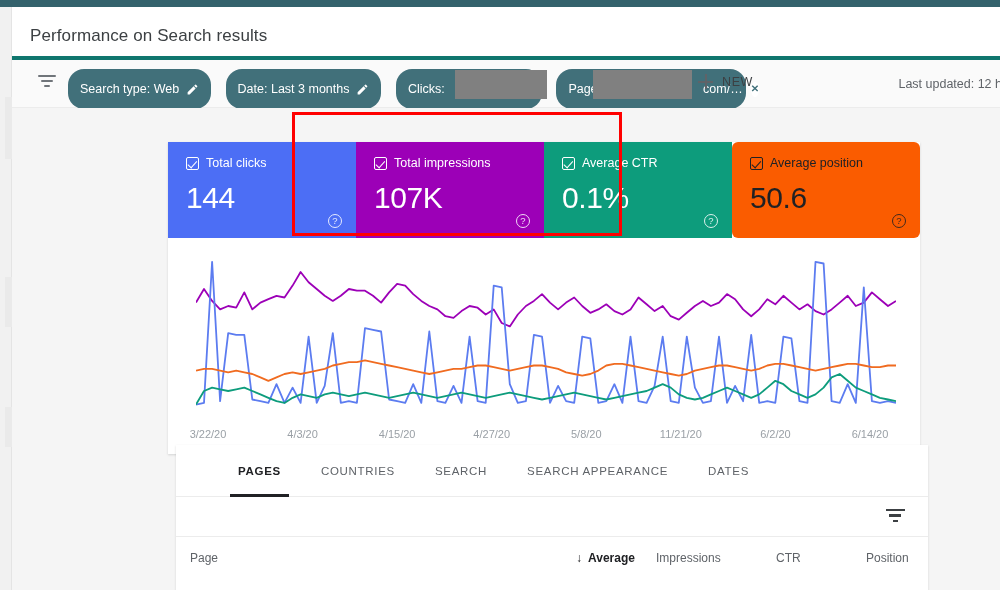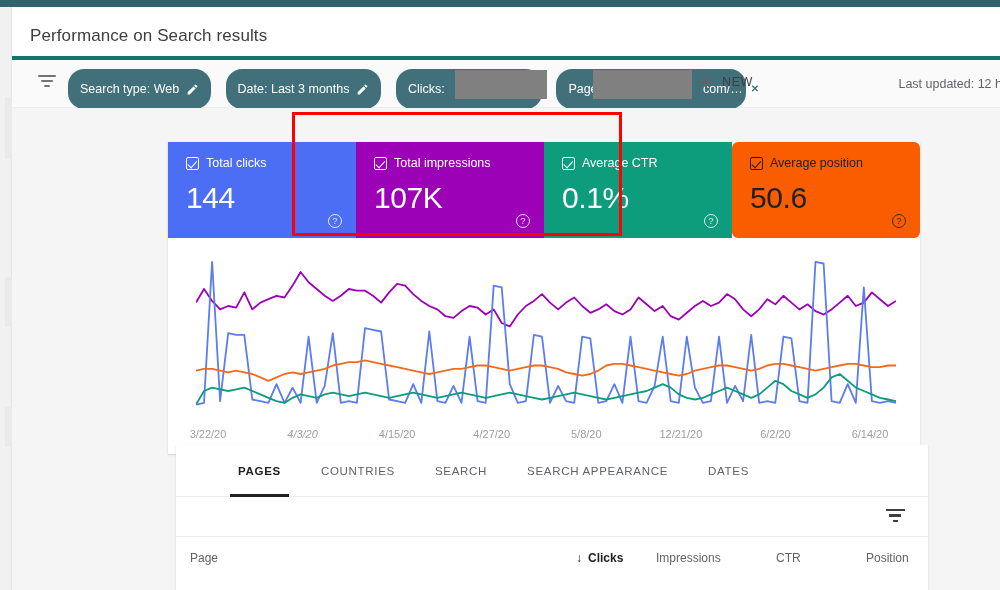--- a/index.html
+++ b/index.html
@@ -284,25 +284,25 @@
 
       <div class="chart-area">
         <svg class="chart-svg" id="chart-svg" width="700" height="152" viewBox="0 0 700 152">
             <polyline points="0.0,46.6 8.0,33.0 16.1,44.9 24.1,53.4 32.2,50.0 40.2,51.7 48.3,36.4 56.3,53.4 64.4,46.6 72.4,43.2 80.5,39.8 88.5,41.5 96.6,29.6 104.6,16.0 112.6,26.2 120.7,33.0 128.7,39.8 136.8,44.9 144.8,39.8 152.9,33.0 160.9,34.7 169.0,34.7 177.0,39.8 185.1,46.6 193.1,36.4 201.1,27.9 209.2,29.6 217.2,38.1 225.3,44.9 233.3,50.0 241.4,53.4 249.4,60.2 257.5,61.9 265.5,55.1 273.6,50.0 281.6,51.7 289.7,58.5 297.7,53.4 305.7,67.0 313.8,70.4 321.8,58.5 329.9,50.0 337.9,44.9 346.0,38.1 354.0,46.6 362.1,53.4 370.1,46.6 378.2,41.5 386.2,50.0 394.3,56.8 402.3,53.4 410.3,48.3 418.4,55.1 426.4,58.5 434.5,53.4 442.5,41.5 450.6,48.3 458.6,55.1 466.7,50.0 474.7,60.2 482.8,63.6 490.8,56.8 498.9,50.0 506.9,44.9 514.9,50.0 523.0,46.6 531.0,38.1 539.1,43.2 547.1,53.4 555.2,60.2 563.2,53.4 571.3,43.2 579.3,48.3 587.4,39.8 595.4,46.6 603.4,53.4 611.5,48.3 619.5,55.1 627.6,58.5 635.6,53.4 643.7,46.6 651.7,39.8 659.8,50.0 667.8,46.6 675.9,36.4 683.9,43.2 692.0,50.0 700.0,44.9" fill="none" stroke="#9c00b7" stroke-width="1.8" stroke-linejoin="round"></polyline>
             <polyline points="0.0,148.6 8.0,146.9 16.1,5.8 24.1,145.2 32.2,77.2 40.2,78.9 48.3,78.9 56.3,143.5 64.4,145.2 72.4,146.9 80.5,128.2 88.5,146.9 96.6,131.6 104.6,146.9 112.6,80.6 120.7,146.9 128.7,129.9 136.8,77.2 144.8,146.9 152.9,145.2 160.9,146.9 169.0,72.1 177.0,73.8 185.1,75.5 193.1,143.5 201.1,145.2 209.2,146.9 217.2,128.2 225.3,146.9 233.3,75.5 241.4,145.2 249.4,146.9 257.5,129.9 265.5,146.9 273.6,80.6 281.6,145.2 289.7,146.9 297.7,29.6 305.7,31.3 313.8,128.2 321.8,146.9 329.9,145.2 337.9,78.9 346.0,80.6 354.0,146.9 362.1,129.9 370.1,145.2 378.2,146.9 386.2,80.6 394.3,82.3 402.3,146.9 410.3,145.2 418.4,128.2 426.4,146.9 434.5,80.6 442.5,145.2 450.6,146.9 458.6,129.9 466.7,80.6 474.7,145.2 482.8,146.9 490.8,80.6 498.9,131.6 506.9,146.9 514.9,145.2 523.0,80.6 531.0,146.9 539.1,129.9 547.1,145.2 555.2,78.9 563.2,146.9 571.3,145.2 579.3,146.9 587.4,80.6 595.4,82.3 603.4,145.2 611.5,146.9 619.5,5.8 627.6,7.5 635.6,145.2 643.7,146.9 651.7,128.2 659.8,146.9 667.8,31.3 675.9,145.2 683.9,146.9 692.0,145.2 700.0,146.9" fill="none" stroke="#5c7cf0" stroke-width="1.8" stroke-linejoin="round"></polyline>
             <polyline points="0.0,114.6 8.0,112.9 16.1,112.9 24.1,114.6 32.2,116.3 40.2,114.6 48.3,116.3 56.3,118.0 64.4,121.4 72.4,124.8 80.5,121.4 88.5,118.0 96.6,116.3 104.6,118.0 112.6,116.3 120.7,114.6 128.7,112.9 136.8,109.5 144.8,107.8 152.9,106.1 160.9,106.1 169.0,104.4 177.0,106.1 185.1,107.8 193.1,109.5 201.1,111.2 209.2,112.9 217.2,114.6 225.3,116.3 233.3,118.0 241.4,116.3 249.4,114.6 257.5,112.9 265.5,112.9 273.6,111.2 281.6,109.5 289.7,109.5 297.7,111.2 305.7,112.9 313.8,114.6 321.8,112.9 329.9,111.2 337.9,109.5 346.0,109.5 354.0,111.2 362.1,112.9 370.1,116.3 378.2,118.0 386.2,119.7 394.3,118.0 402.3,114.6 410.3,109.5 418.4,107.8 426.4,107.8 434.5,109.5 442.5,111.2 450.6,112.9 458.6,114.6 466.7,116.3 474.7,118.0 482.8,119.7 490.8,118.0 498.9,114.6 506.9,112.9 514.9,111.2 523.0,109.5 531.0,109.5 539.1,111.2 547.1,112.9 555.2,114.6 563.2,112.9 571.3,109.5 579.3,107.8 587.4,107.8 595.4,109.5 603.4,111.2 611.5,112.9 619.5,114.6 627.6,112.9 635.6,111.2 643.7,109.5 651.7,107.8 659.8,107.8 667.8,109.5 675.9,111.2 683.9,111.2 692.0,109.5 700.0,109.5" fill="none" stroke="#f06b20" stroke-width="1.8" stroke-linejoin="round"></polyline>
             <polyline points="0.0,148.6 8.0,135.0 16.1,131.6 24.1,133.3 32.2,135.0 40.2,133.3 48.3,131.6 56.3,135.0 64.4,138.4 72.4,141.8 80.5,145.2 88.5,146.9 96.6,141.8 104.6,138.4 112.6,140.1 120.7,141.8 128.7,138.4 136.8,136.7 144.8,138.4 152.9,140.1 160.9,138.4 169.0,136.7 177.0,138.4 185.1,140.1 193.1,141.8 201.1,140.1 209.2,138.4 217.2,136.7 225.3,138.4 233.3,140.1 241.4,141.8 249.4,140.1 257.5,138.4 265.5,136.7 273.6,138.4 281.6,140.1 289.7,141.8 297.7,140.1 305.7,138.4 313.8,136.7 321.8,138.4 329.9,140.1 337.9,141.8 346.0,143.5 354.0,141.8 362.1,140.1 370.1,138.4 378.2,136.7 386.2,138.4 394.3,140.1 402.3,141.8 410.3,143.5 418.4,141.8 426.4,140.1 434.5,138.4 442.5,136.7 450.6,135.0 458.6,131.6 466.7,128.2 474.7,131.6 482.8,138.4 490.8,141.8 498.9,143.5 506.9,141.8 514.9,138.4 523.0,135.0 531.0,131.6 539.1,135.0 547.1,138.4 555.2,141.8 563.2,138.4 571.3,131.6 579.3,124.8 587.4,128.2 595.4,135.0 603.4,138.4 611.5,141.8 619.5,138.4 627.6,131.6 635.6,121.4 643.7,118.0 651.7,124.8 659.8,131.6 667.8,135.0 675.9,138.4 683.9,141.8 692.0,143.5 700.0,145.2" fill="none" stroke="#0d9c7c" stroke-width="1.8" stroke-linejoin="round"></polyline>
           </svg>
         <div class="xaxis" id="xaxis">
             <div class="xtick" style="left: 40px;">3/22/20</div>
-            <div class="xtick" style="left: 134.571px; font-style: italic;">4/3/20</div>
+            <div class="xtick" style="left: 134.571px;">4/3/20</div>
             <div class="xtick" style="left: 229.143px;">4/15/20</div>
             <div class="xtick" style="left: 323.714px; text-align: right;">4/27/20</div>
             <div class="xtick" style="left: 418.286px;">5/8/20</div>
-            <div class="xtick" style="left: 512.857px;">12/21/20</div>
+            <div class="xtick" style="left: 512.857px;">11/21/20</div>
             <div class="xtick" style="left: 607.429px;">6/2/20</div>
             <div class="xtick" style="left: 702px;">6/14/20</div>
           </div>
       </div>
     </div>
 
     <div class="card" id="table-card">
       <div class="tabs" id="tabs">
           <div class="tab active">PAGES</div>
           <div class="tab">COUNTRIES</div>
@@ -314,21 +314,21 @@
       <div class="table-filter-row">
         <div class="table-filter-icon">
           <i></i>
             <i></i>
             <i></i>
         </div>
       </div>
 
       <div class="thead" id="thead">
           <div class="th" style="left: 14px;"><span>Page</span></div>
-          <div class="th sorted" style="left: 400px;"><span class="sort-arrow">↓</span><span>Clicks</span></div>
+          <div class="th sorted" style="left: 400px;"><span class="sort-arrow">↓</span><span>Average</span></div>
           <div class="th" style="left: 480px;"><span>Impressions</span></div>
           <div class="th" style="left: 600px;"><span>CTR</span></div>
           <div class="th" style="left: 690px;"><span>Position</span></div>
         </div>
     </div>
 
     <div class="annot" style="left:280px; top:4px; width:330px; height:124px;"></div>
   </div>
 </div>
 

